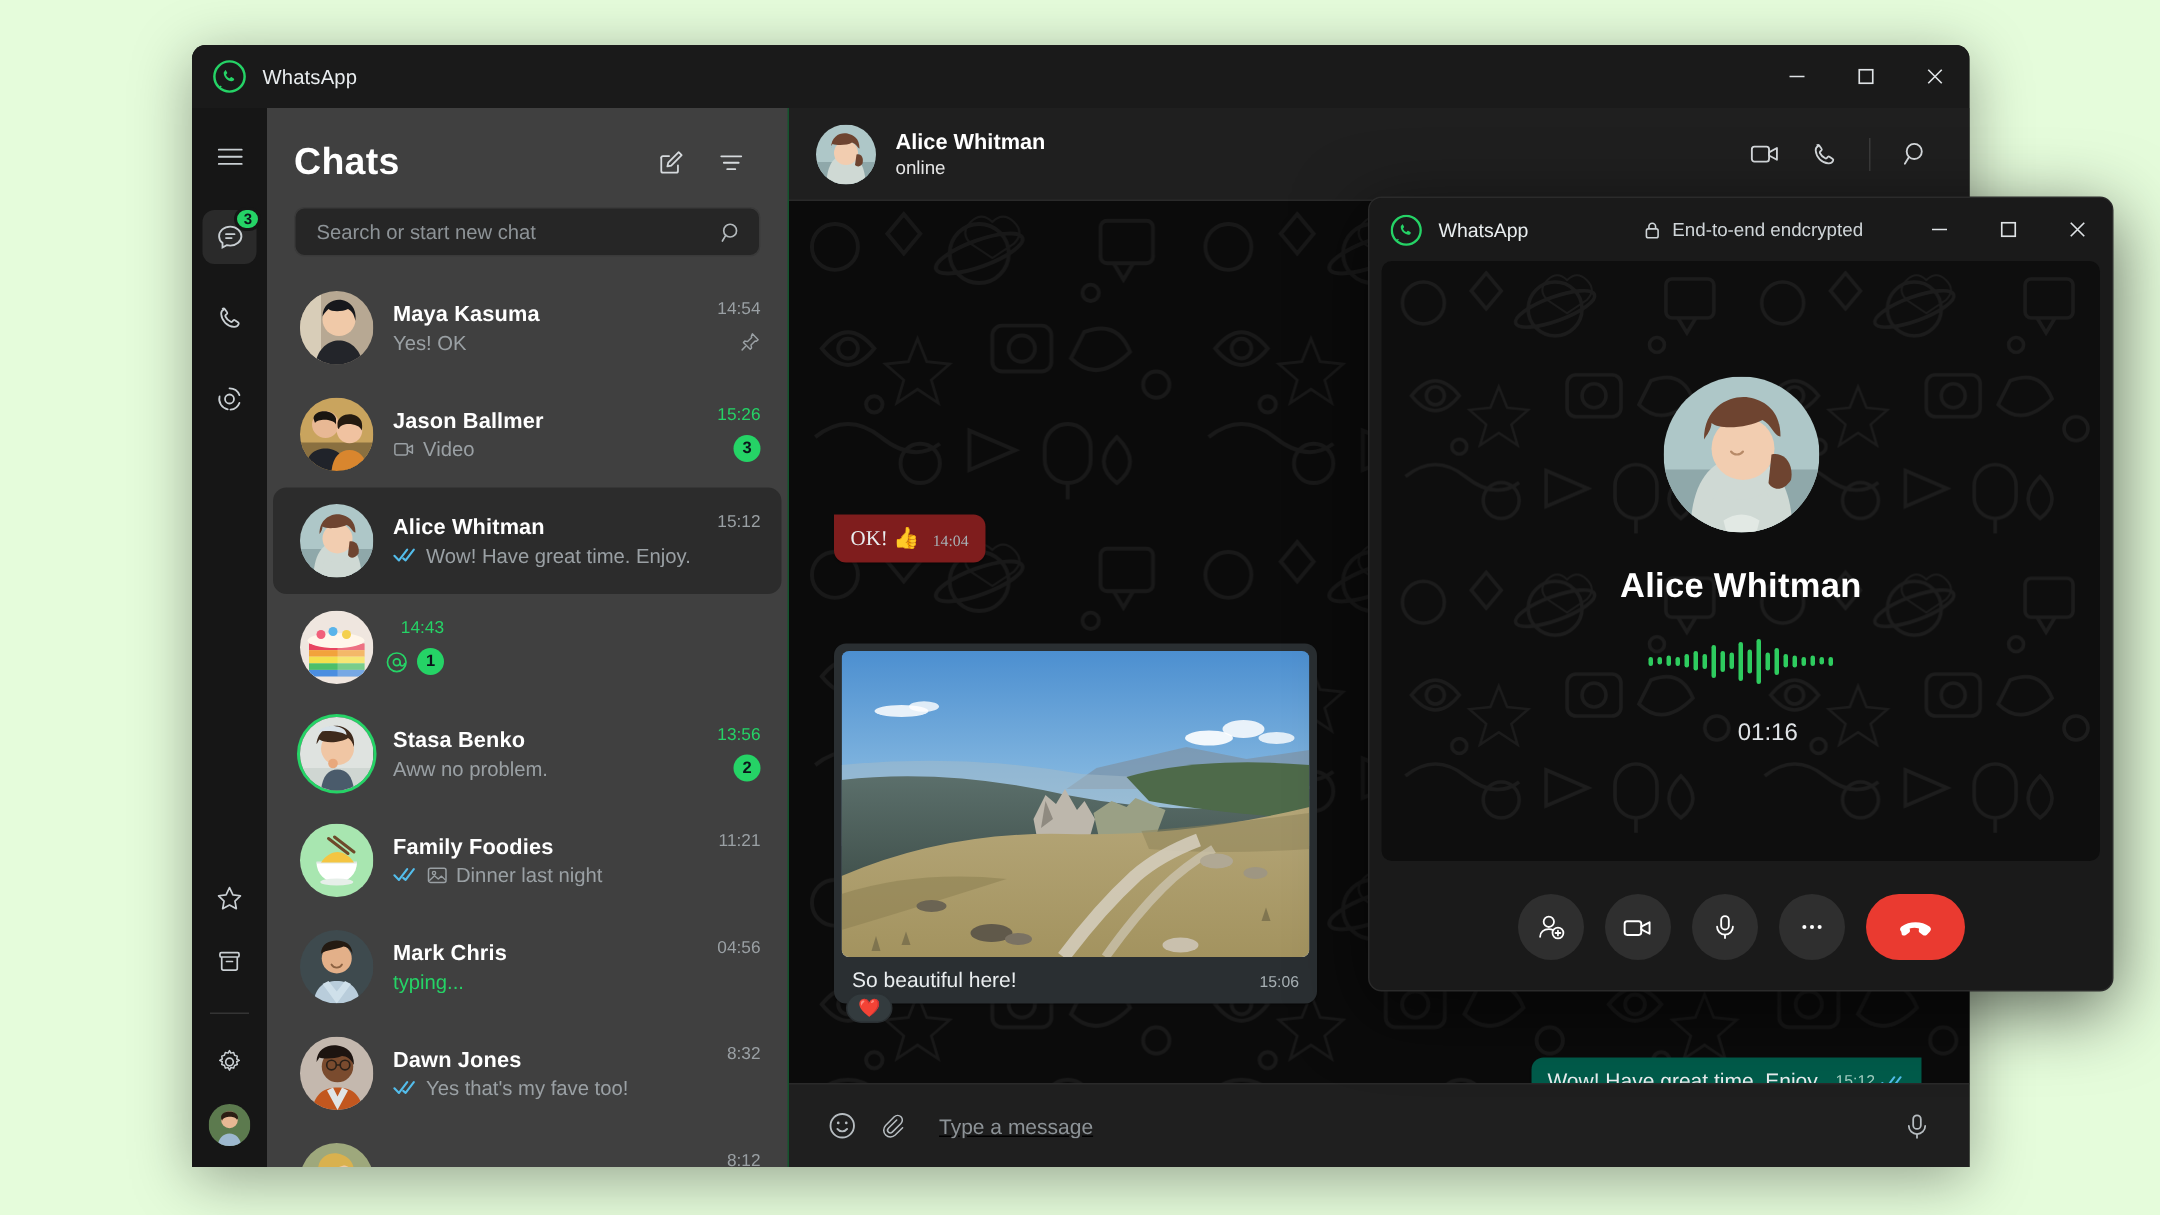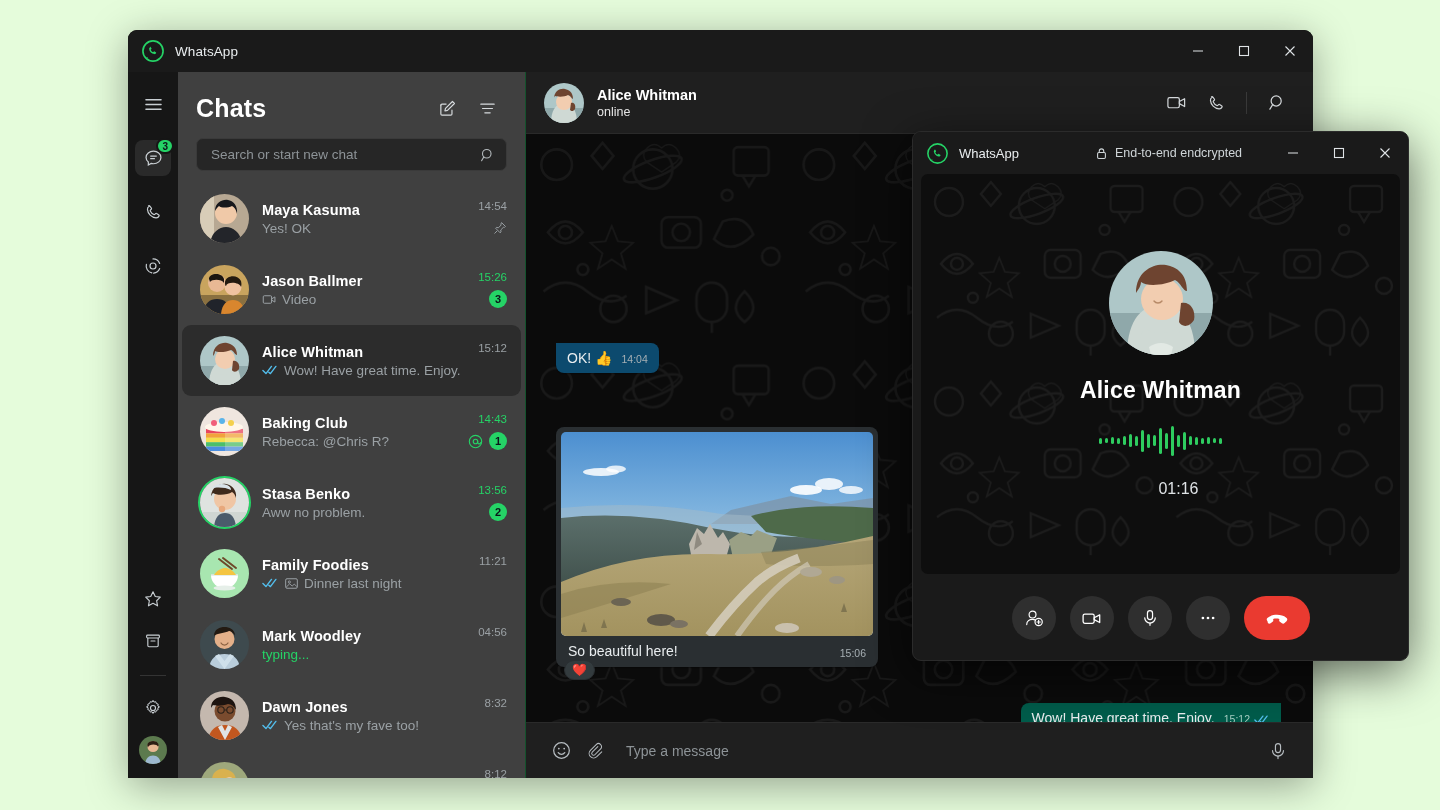--- a/index.html
+++ b/index.html
@@ -229,21 +229,21 @@
   }
   .row-out { display: flex; justify-content: flex-end; }
   .row-in { display: flex; justify-content: flex-start; }
 
   .bub {
     max-width: 430px; border-radius: 8px;
     position: relative;
     font-size: 14px; color: #e9edef;
     box-shadow: 0 1px 1px rgba(0,0,0,.3);
   }
-  .bub-in { background: #0c4a6e; border-top-left-radius: 0; }
+  .bub-in { background: #7f1d1d; border-top-left-radius: 0; font-family: Liberation Serif, serif; }
   .bub-out { background: #005c4b; border-top-right-radius: 0; }
   .bub-text {
     padding: 7px 11px 7px 11px;
     display: flex; align-items: flex-end; gap: 9px;
   }
   .bub-time {
     font-size: 10.5px; color: #a7b0b4;
     white-space: nowrap; align-self: flex-end;
     margin-bottom: 1px;
   }
@@ -273,20 +273,21 @@
   
   .bub-partial { margin-right: 0; }
 
   
   .composer {
     height: 56px; background: #1f1f1f;
     display: flex; align-items: center;
     padding: 0 18px;
     border-top: 1px solid #2a2a2a;
     flex-shrink: 0;
+    text-decoration: underline;
   }
   .comp-icon {
     width: 34px; height: 34px; border-radius: 6px;
     display: flex; align-items: center; justify-content: center;
     color: #b6bcc0; flex-shrink: 0;
   }
   .comp-input {
     flex: 1; margin: 0 14px;
     background: transparent; border: none; outline: none;
     color: #e9edef; font-size: 14px;
@@ -592,26 +593,20 @@
               <rect x="6" y="26.4" width="37" height="4.4" fill="#f2a33c"></rect>
               <rect x="6" y="30.8" width="37" height="4.4" fill="#f4e04d"></rect>
               <rect x="6" y="35.2" width="37" height="4.4" fill="#4cbf6a"></rect>
               <rect x="6" y="39.6" width="37" height="4.4" fill="#4b8ee0"></rect>
               <path d="M25 22h18v22H25z" fill="#fdf6ee" opacity=".25"></path>
               <ellipse cx="24" cy="20" rx="19" ry="5" fill="#fff6ea"></ellipse>
               <circle cx="14" cy="16" r="3" fill="#f15f7a"></circle>
               <circle cx="22" cy="14" r="3" fill="#5ab4ea"></circle>
               <circle cx="31" cy="16" r="3" fill="#f4d04d"></circle>
             </svg>
-          </div>
-          <div class="chat-mid">
-            <div class="chat-name">Baking Club</div>
-            <div class="chat-sub">
-              <span class="txt">Rebecca: @Chris R?</span>
-            </div>
           </div>
           <div class="chat-right">
             <span class="chat-time unread">14:43</span>
             <span class="chat-meta">
               <span class="mention-icon">
                 <svg width="15" height="15" viewBox="0 0 16 16">
                   <circle cx="8" cy="8" r="6.6" fill="none" stroke="currentColor" stroke-width="1.2"></circle>
                   <circle cx="8" cy="8" r="2.4" fill="none" stroke="currentColor" stroke-width="1.2"></circle>
                   <path d="M10.4 8v1.6a1.7 1.7 0 0 0 3.2-.6" fill="none" stroke="currentColor" stroke-width="1.2" stroke-linecap="round"></path>
                 </svg>
@@ -688,21 +683,21 @@
             <svg viewBox="0 0 49 49">
                 <rect width="49" height="49" fill="#3e4a4e"></rect>
               <circle cx="24.5" cy="19" r="10" fill="#e3b089"></circle>
               <path d="M14 16c0-7 6-9 10.5-9S35 9 35 16c-1-3-4-5-6-5-4 2-12 2-15 5z" fill="#231a12"></path>
               <path d="M9 49c1-11 7-15 15.5-15S39 38 40 49z" fill="#b9cddb"></path>
               <path d="M19 34l5.5 7 5.5-7 4 2-9.5 13-9.5-13z" fill="#cfe0ea"></path>
               <path d="M21 23a4 4 0 0 0 7 0" fill="none" stroke="#8c6242" stroke-width="1.2" stroke-linecap="round"></path>
             </svg>
           </div>
           <div class="chat-mid">
-            <div class="chat-name">Mark Woodley</div>
+            <div class="chat-name">Mark Chris</div>
             <div class="chat-sub typing">
               <span class="txt">typing...</span>
             </div>
           </div>
           <div class="chat-right">
             <span class="chat-time">04:56</span>
             <span class="chat-meta"></span>
           </div>
         </div>
 

